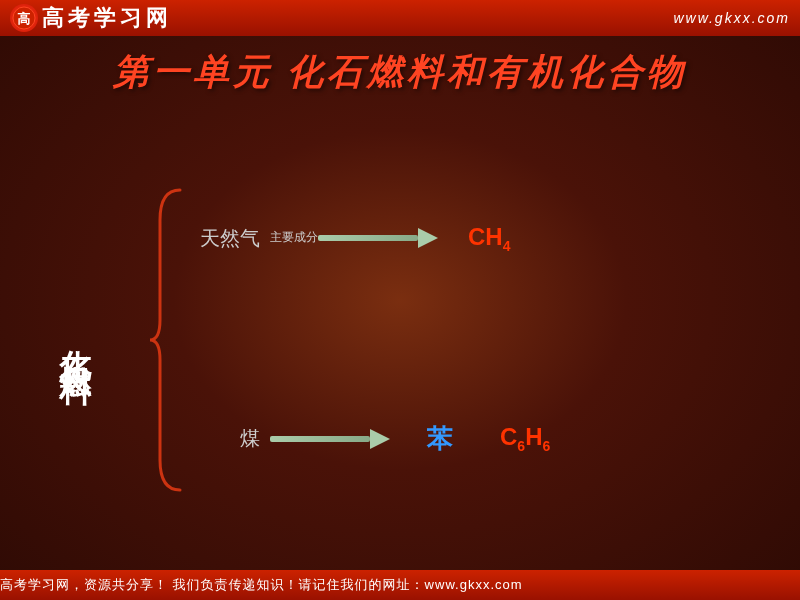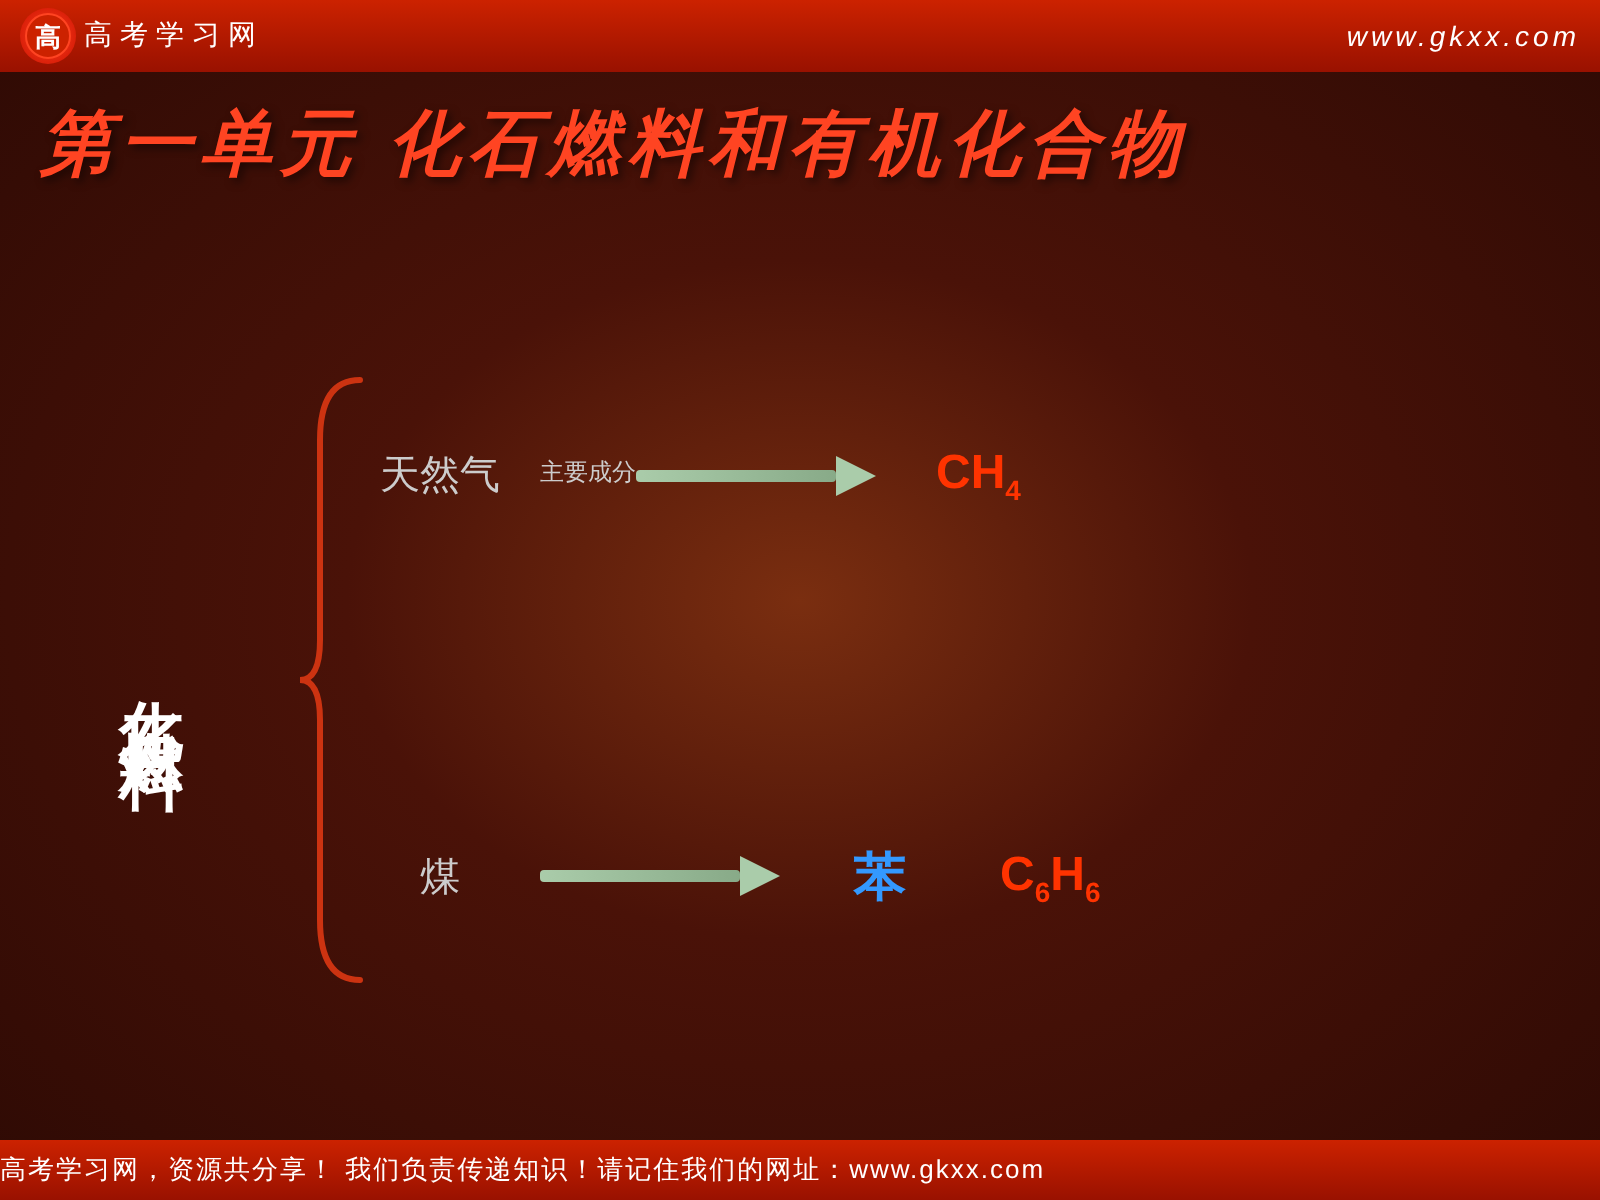--- a/index.html
+++ b/index.html
@@ -47,36 +47,37 @@
       display: flex;
       align-items: center;
       justify-content: center;
       color: white;
       font-size: 14px;
       font-weight: bold;
     }
 
     .logo-text {
       color: white;
-      font-size: 14px;
-      font-weight: normal;
+      font-size: 22px;
+      font-weight: bold;
       letter-spacing: 4px;
     }
 
     .website-url {
       color: white;
       font-size: 14px;
       letter-spacing: 2px;
       font-style: italic;
     }
 
     
     .title-bar {
       width: 100%;
       padding: 12px 20px;
+      text-align: center;
       flex-shrink: 0;
     }
 
     .main-title {
       font-size: 36px;
       font-weight: bold;
       color: #ff4422;
       text-shadow: 2px 2px 4px rgba(0,0,0,0.5);
       letter-spacing: 4px;
       font-style: italic;
@@ -137,21 +138,21 @@
     .fuel-row {
       display: flex;
       align-items: center;
       gap: 0;
     }
 
     .fuel-source {
       color: #cccccc;
       font-size: 20px;
       width: 70px;
-      text-align: left;
+      text-align: right;
       flex-shrink: 0;
     }
 
     
     .arrow-container {
       display: flex;
       flex-direction: row;
       align-items: center;
       flex-shrink: 0;
       margin: 0 10px;

